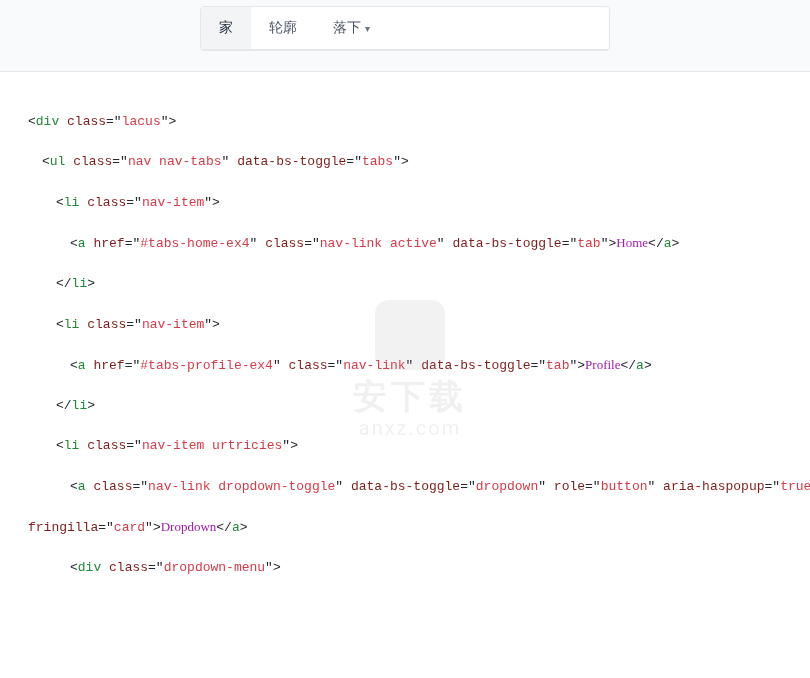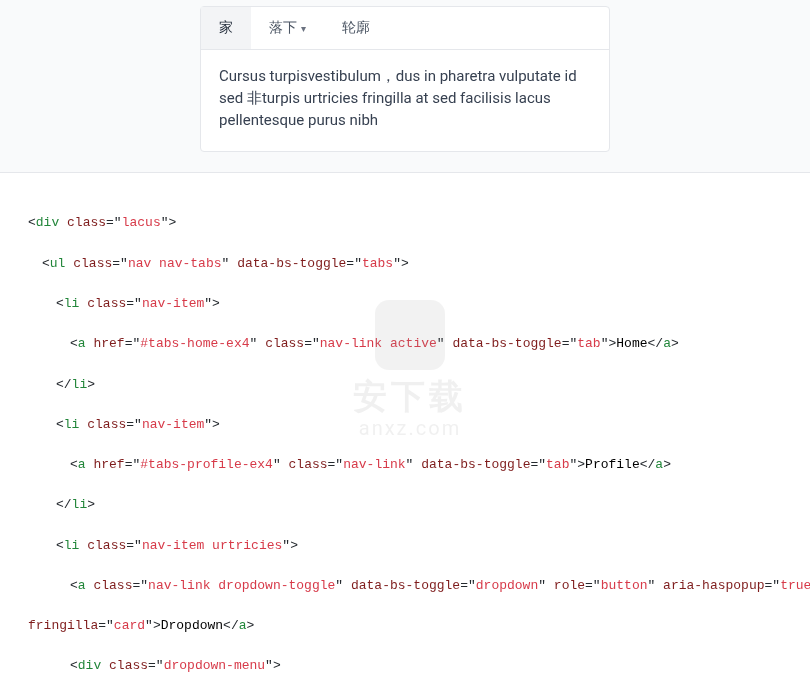--- a/index.html
+++ b/index.html
@@ -62,21 +62,21 @@
   font-size: 13px;
   line-height: 1.55;
   color: #333;
   white-space: pre;
   overflow: hidden;
 }
 .t-tag { color: #22863a; }
 .t-attr { color: #7f1d1d; }
 .t-str { color: #d73a49; }
 .t-punc { color: #24292e; }
-.t-text { color: #000000; }
+.t-text { color: #a21caf; font-family: Liberation Serif, serif; }
 .ind1 { padding-left: 14px; display:block;}
 .ind2 { padding-left: 28px; display:block;}
 .ind3 { padding-left: 42px; display:block;}
 .ind4 { padding-left: 56px; display:block;}
 .wrap { padding-left: 14px; display:block; }
 
 .watermark {
   position: absolute;
   left: 300px;
   top: 300px;
@@ -99,29 +99,26 @@
 </head>
 <body>
 
 <div class="preview-area">
   <div class="card">
     <ul class="nav-tabs">
       <li>
         <a class="nav-link active"><span>家</span></a>
       </li>
       <li>
+        <a class="nav-link"><span>轮廓</span></a>
+      </li>
+      <li>
         <a class="nav-link"><span>落下</span><span class="chev">▾</span></a>
       </li>
-      <li>
-        <a class="nav-link"><span>轮廓</span></a>
-      </li>
     </ul>
-    <div class="card-body">
-      <span>Cursus turpisvestibulum，dus in pharetra vulputate id sed 非turpis urtricies fringilla at sed facilisis lacus pellentesque purus nibh</span>
-    </div>
   </div>
 </div>
 
 <div class="code-area">
 <span class="ind1"><span class="t-punc">&lt;</span><span class="t-tag">div</span> <span class="t-attr">class</span><span class="t-punc">=</span><span class="t-punc">"</span><span class="t-str">lacus</span><span class="t-punc">"</span><span class="t-punc">&gt;</span></span>
 <span class="ind2"><span class="t-punc">&lt;</span><span class="t-tag">ul</span> <span class="t-attr">class</span><span class="t-punc">=</span><span class="t-punc">"</span><span class="t-str">nav nav-tabs</span><span class="t-punc">"</span> <span class="t-attr">data-bs-toggle</span><span class="t-punc">=</span><span class="t-punc">"</span><span class="t-str">tabs</span><span class="t-punc">"</span><span class="t-punc">&gt;</span></span>
 <span class="ind3"><span class="t-punc">&lt;</span><span class="t-tag">li</span> <span class="t-attr">class</span><span class="t-punc">=</span><span class="t-punc">"</span><span class="t-str">nav-item</span><span class="t-punc">"</span><span class="t-punc">&gt;</span></span>
 <span class="ind4"><span class="t-punc">&lt;</span><span class="t-tag">a</span> <span class="t-attr">href</span><span class="t-punc">=</span><span class="t-punc">"</span><span class="t-str">#tabs-home-ex4</span><span class="t-punc">"</span> <span class="t-attr">class</span><span class="t-punc">=</span><span class="t-punc">"</span><span class="t-str">nav-link active</span><span class="t-punc">"</span> <span class="t-attr">data-bs-toggle</span><span class="t-punc">=</span><span class="t-punc">"</span><span class="t-str">tab</span><span class="t-punc">"</span><span class="t-punc">&gt;</span><span class="t-text">Home</span><span class="t-punc">&lt;/</span><span class="t-tag">a</span><span class="t-punc">&gt;</span></span>
 <span class="ind3"><span class="t-punc">&lt;/</span><span class="t-tag">li</span><span class="t-punc">&gt;</span></span>
 <span class="ind3"><span class="t-punc">&lt;</span><span class="t-tag">li</span> <span class="t-attr">class</span><span class="t-punc">=</span><span class="t-punc">"</span><span class="t-str">nav-item</span><span class="t-punc">"</span><span class="t-punc">&gt;</span></span>

